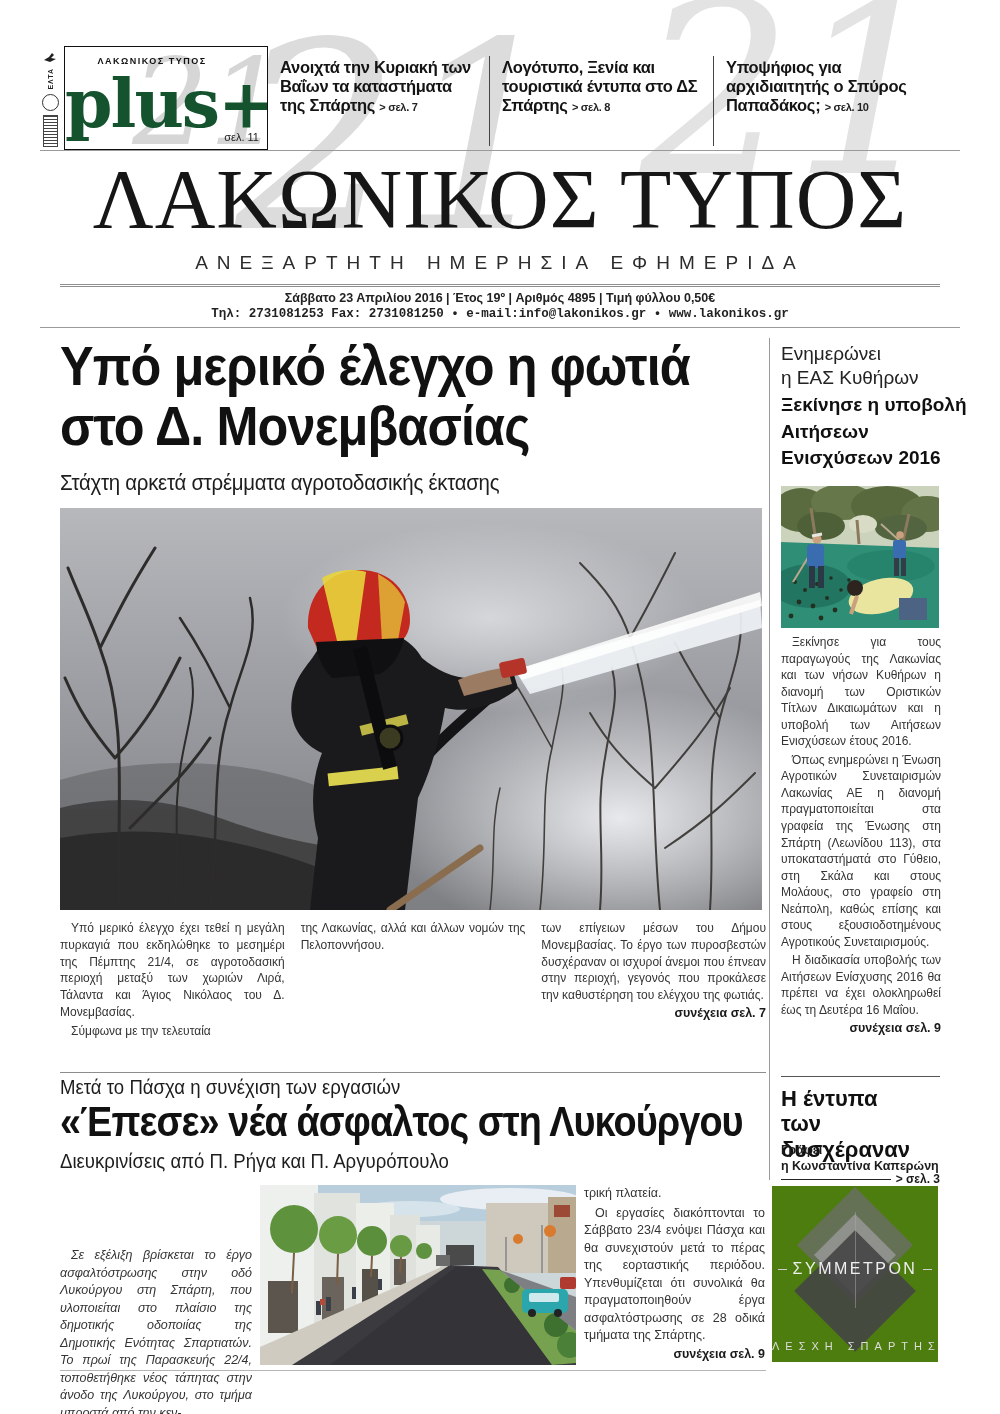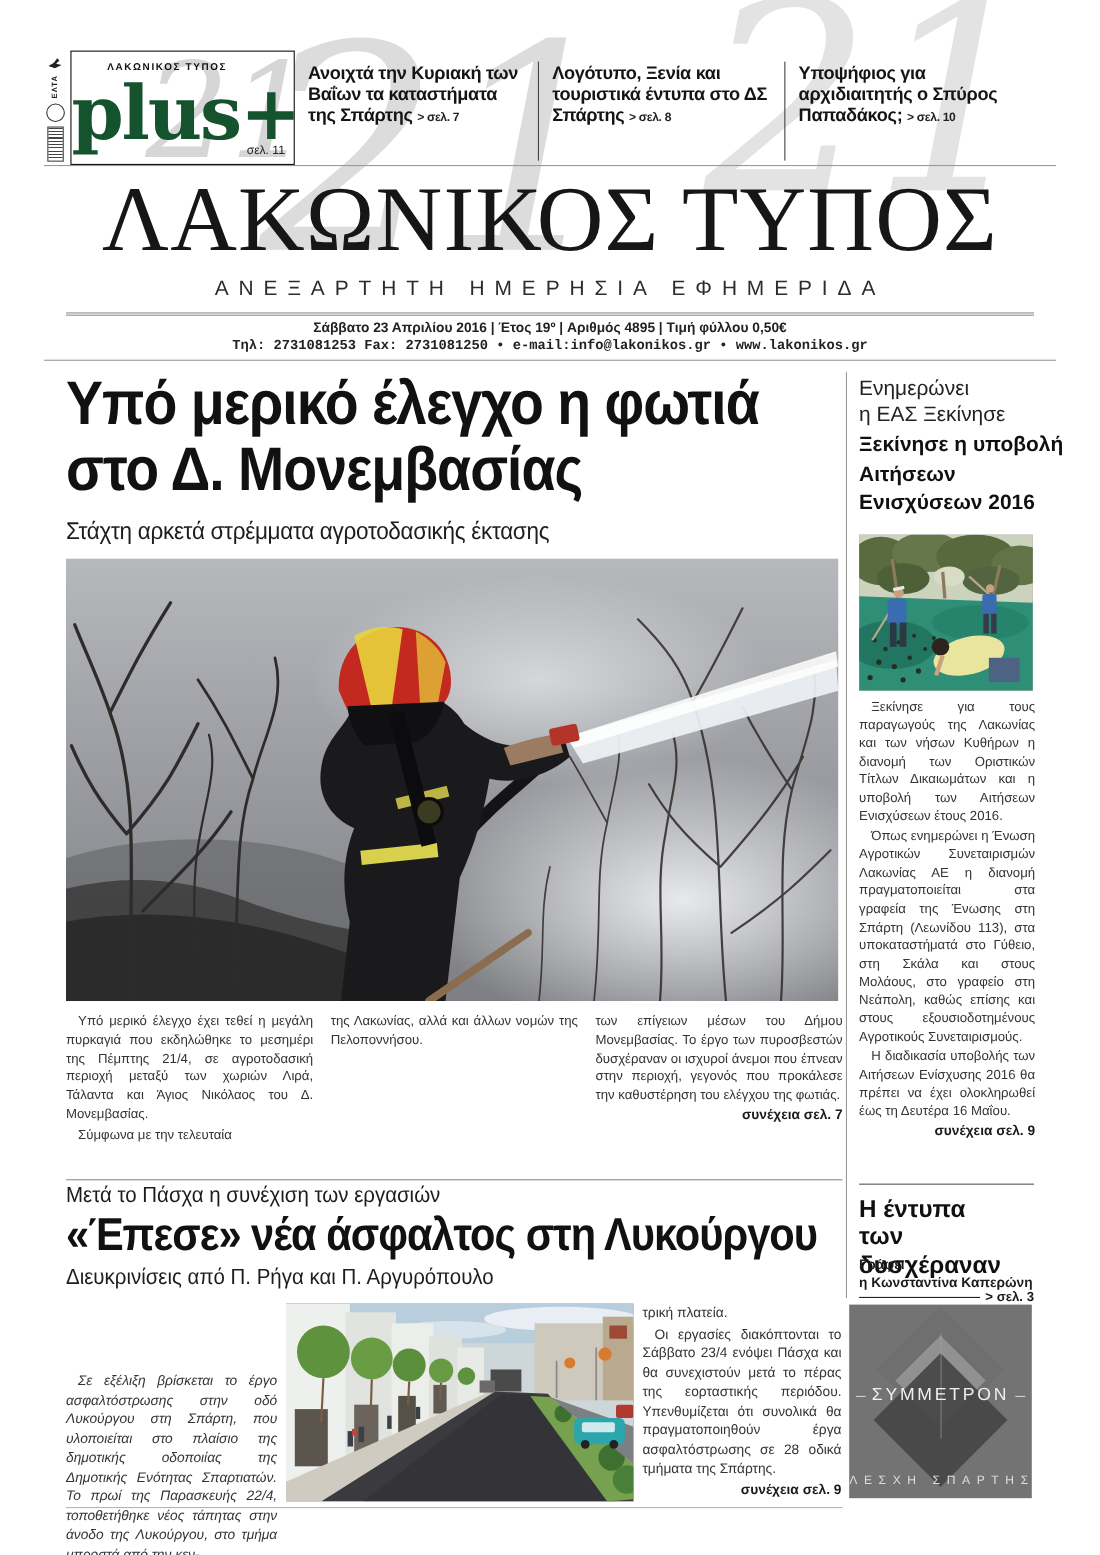--- a/index.html
+++ b/index.html
@@ -271,21 +271,21 @@
   <p class="btxt p-ind" style="font-size:12.5px;">Οι εργασίες διακόπτονται το Σάββατο 23/4 ενόψει Πάσχα και θα συνεχιστούν μετά το πέρας της εορταστικής περιόδου. Υπενθυμίζεται ότι συνολικά θα πραγματοποιηθούν έργα ασφαλτόστρωσης σε 28 οδικά τμήματα της Σπάρτης.</p>
   <div class="cont">συνέχεια σελ. 9</div>
 </div>
 
 <div class="abs rule" style="left:60px;top:1370px;width:706px;border-top-color:#b5b5b5;"></div>
 
 <div class="abs vdiv"></div>
 
 <div class="abs sb-eyebrow">
   <div>Ενημερώνει</div>
-  <div>η ΕΑΣ Ξεκίνησε</div>
+  <div>η ΕΑΣ Κυθήρων</div>
 </div>
 <div class="abs sb-title">
   <div>Ξεκίνησε η υποβολή</div>
   <div>Αιτήσεων</div>
   <div>Ενισχύσεων 2016</div>
 </div>
 
 <div class="abs photo" style="left:781px;top:486px;width:158px;height:142px;">
   <svg viewBox="0 0 158 142" preserveAspectRatio="none">
     <rect width="158" height="142" fill="#ccd3bd"></rect>
@@ -346,21 +346,21 @@
 </div>
 <div class="abs op-by">
   <div>Γράφει</div>
   <div>η Κωνσταντίνα Καπερώνη</div>
 </div>
 <div class="abs op-refrow">
   <span class="op-line"></span>
   <span class="op-ref">&gt; σελ. 3</span>
 </div>
 
-<div class="abs ad" style="background:#737373;">
+<div class="abs ad" style="background:#4d7c0f;">
   <span class="dia d1"></span>
   <span class="dia d2"></span>
   <span class="dia d3"></span>
   <span class="vline"></span>
   <div class="brandrow">
     <span class="dash"></span>
     <span class="brand">ΣΥΜΜΕΤΡΟΝ</span>
     <span class="dash"></span>
   </div>
   <div class="venue">ΛΕΣΧΗ ΣΠΑΡΤΗΣ</div>

